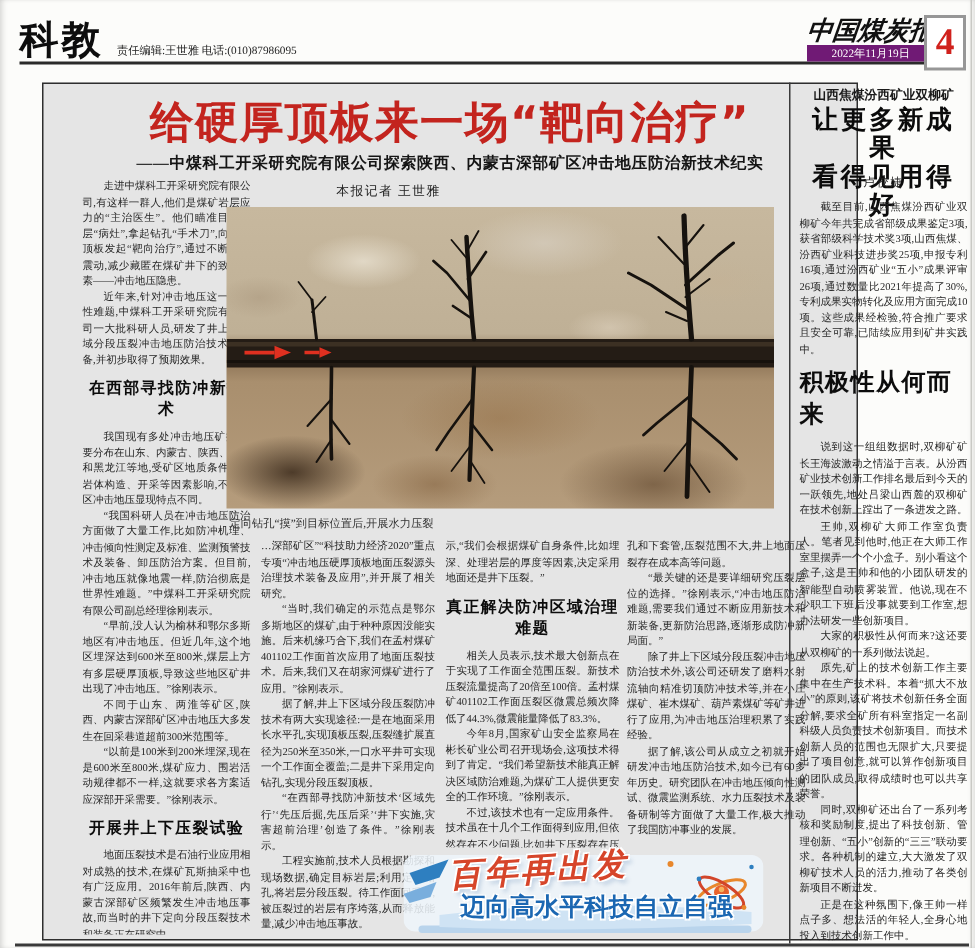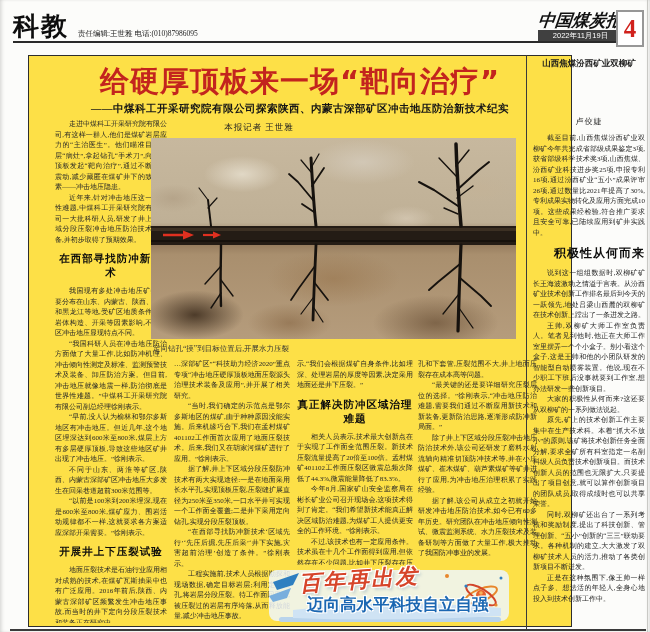--- a/index.html
+++ b/index.html
@@ -18,33 +18,33 @@
     font-family:"DejaVu Sans",sans-serif;letter-spacing:2px;
   }
   .editor-line{position:absolute;left:78px;top:29px;font-size:7.5px;color:#222;}
   .header-rule{position:absolute;left:13px;top:41px;width:604px;height:1.5px;background:#2a2a2a;}
   .masthead{
     position:absolute;left:538px;top:9px;width:80px;text-align:center;
     font-size:17px;font-weight:900;font-style:italic;color:#111;
     font-family:"DejaVu Serif",serif;transform:skewX(-6deg);white-space:nowrap;
   }
   .date-bar{
-    position:absolute;left:538px;top:30px;width:85px;height:11px;background:#404040;
+    position:absolute;left:538px;top:30px;width:85px;height:11px;background:#701a75;
     color:#fff;font-size:7.5px;line-height:11px;text-align:center;
-    font-family:Liberation Sans, sans-serif;
+    font-family:Liberation Serif, serif;
   }
   .pagenum-box{
     position:absolute;left:616px;top:10px;width:28px;height:37px;background:#fff;
     border:2px solid #979797;box-sizing:border-box;text-align:center;
   }
   .pagenum-box span{font-size:25px;line-height:33px;font-weight:bold;color:#d0211c;font-family:"Liberation Serif",serif;}
   
   .main-box{
     position:absolute;left:28px;top:55px;width:544px;height:572px;
-    border:1.5px solid #2e2e2e;box-sizing:border-box;background:#fde047;
+    border:1.5px solid #2e2e2e;box-sizing:border-box;background:#e5e5e5;
   }
   .main-headline{
     position:absolute;left:0;top:6px;width:100%;text-align:center;
     font-family:"DejaVu Sans",sans-serif;font-weight:900;font-size:29px;
     letter-spacing:1px;color:#c3241e;white-space:nowrap;
   }
   .main-subtitle{
     position:absolute;left:0;top:46px;width:100%;text-align:center;
     font-size:10.5px;font-weight:bold;color:#151515;letter-spacing:.5px;
   }
@@ -102,21 +102,21 @@
   .bottom-rule{position:absolute;left:10px;top:629px;width:636px;height:1.5px;background:#3a3a3a;}
   .right-edge{position:absolute;left:647px;top:0;width:1px;height:632px;background:#c9c9c5;}
   .sidebar{position:absolute;left:533px;top:55px;width:112px;height:574px;}
   .sb-kicker{position:absolute;left:0;top:3px;width:100%;text-align:center;font-size:8.5px;font-weight:bold;color:#1a1a1a;white-space:nowrap;}
   .sb-headline{position:absolute;left:0;top:15px;width:100%;text-align:center;
     font-size:17px;line-height:19px;font-weight:900;color:#0b0b0b;letter-spacing:2px;
     font-family:"Liberation Serif",serif;}
   .sb-byline{position:absolute;left:0;top:61px;width:100%;text-align:center;font-size:8px;color:#222;letter-spacing:1px;}
   .sb-body{position:absolute;left:0;top:78px;width:112px;height:494px;overflow:hidden;}
   .sb-body p{margin:0;text-indent:2em;font-size:7px;line-height:10.5px;text-align:justify;color:#262626;}
-  .sb-body h3.col-head{margin:7px 0 6px;font-size:12px;font-weight:bold;text-align:right;color:#0c0c0c;
+  .sb-body h3.col-head{margin:7px 0 6px;font-size:16px;font-weight:bold;text-align:left;color:#0c0c0c;
     font-family:Liberation Serif, serif;letter-spacing:1px;}
 </style>
 </head>
 <body>
 
 <div class="sheet">
 
   <div>
     <div class="section-label">科教</div>
     <div class="editor-line">责任编辑:王世雅 电话:(010)87986095</div>
@@ -223,20 +223,24 @@
         <circle cx="232" cy="10" r="1.5" fill="#2e7fc0"></circle>
       </svg>
       <div class="banner-line1">百年再出发</div>
       <div class="banner-line2">迈向高水平科技自立自强</div>
     </div>
   </div>
 
   <div class="v-rule"></div>
   <div class="sidebar">
     <div class="sb-kicker">山西焦煤汾西矿业双柳矿</div>
+    <div class="sb-headline">
+      <div>让更多新成果</div>
+      <div>看得见用得好</div>
+    </div>
     <div class="sb-byline">卢佼婕</div>
     <div class="sb-body">
         <p>截至目前,山西焦煤汾西矿业双柳矿今年共完成省部级成果鉴定3项,获省部级科学技术奖3项,山西焦煤、汾西矿业科技进步奖25项,申报专利16项,通过汾西矿业“五小”成果评审26项,通过数量比2021年提高了30%,专利成果实物转化及应用方面完成10项。这些成果经检验,符合推广要求且安全可靠,已陆续应用到矿井实践中。</p>
         <h3 class="col-head">积极性从何而来</h3>
         <p>说到这一组组数据时,双柳矿矿长王海波激动之情溢于言表。从汾西矿业技术创新工作排名最后到今天的一跃领先,地处吕梁山西麓的双柳矿在技术创新上蹚出了一条进发之路。</p>
         <p>王帅,双柳矿大师工作室负责人。笔者见到他时,他正在大师工作室里摆弄一个个小盒子。别小看这个盒子,这是王帅和他的小团队研发的智能型自动喷雾装置。他说,现在不少职工下班后没事就要到工作室,想办法研发一些创新项目。</p>
         <p>大家的积极性从何而来?这还要从双柳矿的一系列做法说起。</p>
         <p>原先,矿上的技术创新工作主要集中在生产技术科。本着“抓大不放小”的原则,该矿将技术创新任务全面分解,要求全矿所有科室指定一名副科级人员负责技术创新项目。而技术创新人员的范围也无限扩大,只要提出了项目创意,就可以算作创新项目的团队成员,取得成绩时也可以共享荣誉。</p>
         <p>同时,双柳矿还出台了一系列考核和奖励制度,提出了科技创新、管理创新、“五小”创新的“三三”联动要求。各种机制的建立,大大激发了双柳矿技术人员的活力,推动了各类创新项目不断迸发。</p>
         <p>正是在这种氛围下,像王帅一样点子多、想法活的年轻人,全身心地投入到技术创新工作中。</p>

